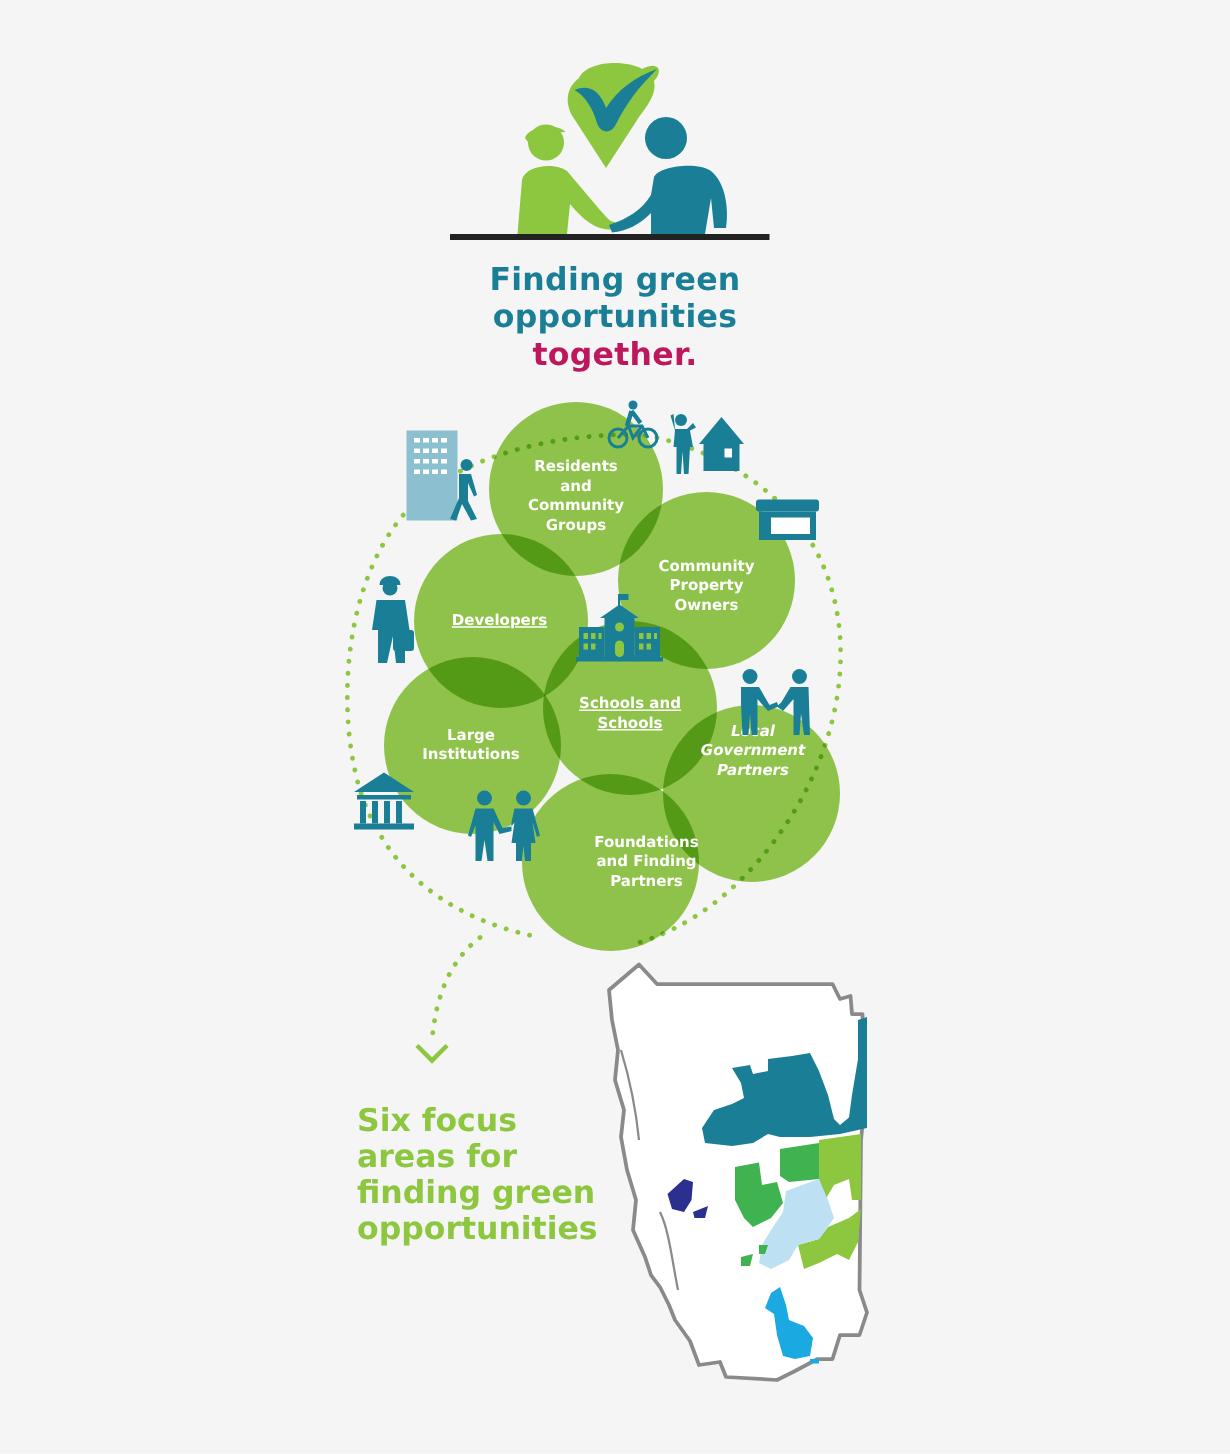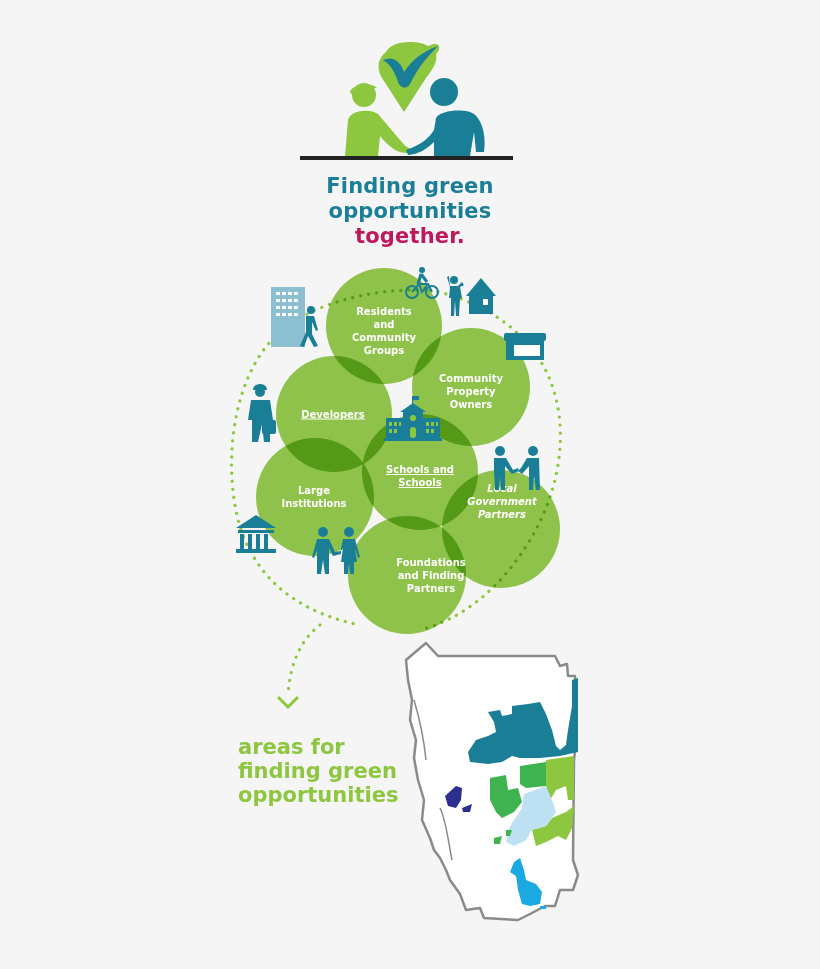--- a/index.html
+++ b/index.html
@@ -199,20 +199,21 @@
 
   <g fill="#1a7f96">
     <circle cx="323" cy="532" r="5"></circle>
     <path d="M317,539 L329,539 L335,552 L341,551 L341,554 L333,556 L329,548 L329,574 L325,574 L323,560 L321,574 L317,574 L317,550 L314,558 L312,557 Z"></path>
     <circle cx="349" cy="532" r="5"></circle>
     <path d="M343,539 L355,539 L360,557 L358,558 L355,548 L357,562 L354,562 L354,574 L350,574 L349,564 L348,574 L344,574 L344,562 L341,562 L343,548 L341,551 L341,548 Z"></path>
   </g>
 </svg>
 
 <div class="focus">
+  <div>Six focus</div>
   <div>areas for</div>
   <div>finding green</div>
   <div>opportunities</div>
 </div>
 
 <svg width="820" height="969" style="left:0;top:0">
   <path d="M406,660 L426,643 L438,656 L555,656 L560,666 L567,664 L568,676 L575,676 L576,722 L573,730 L576,740 L574,760 L573,860 L578,875 L573,890 L560,890 L555,906 L545,906 L530,914 L518,920 L484,918 L480,908 L466,910 L460,894 L450,880 L446,870 L440,858 L434,850 L430,838 L422,820 L424,800 L418,780 L414,758 L416,740 L410,720 L412,700 L408,680 Z" fill="#ffffff" stroke="#8a8a8a" stroke-width="2.5" stroke-linejoin="round"></path>
   <path d="M414,700 C420,720 424,740 426,760" fill="none" stroke="#8a8a8a" stroke-width="1.5"></path>
   <path d="M440,808 C446,820 448,840 452,860" fill="none" stroke="#8a8a8a" stroke-width="1.5"></path>
 

